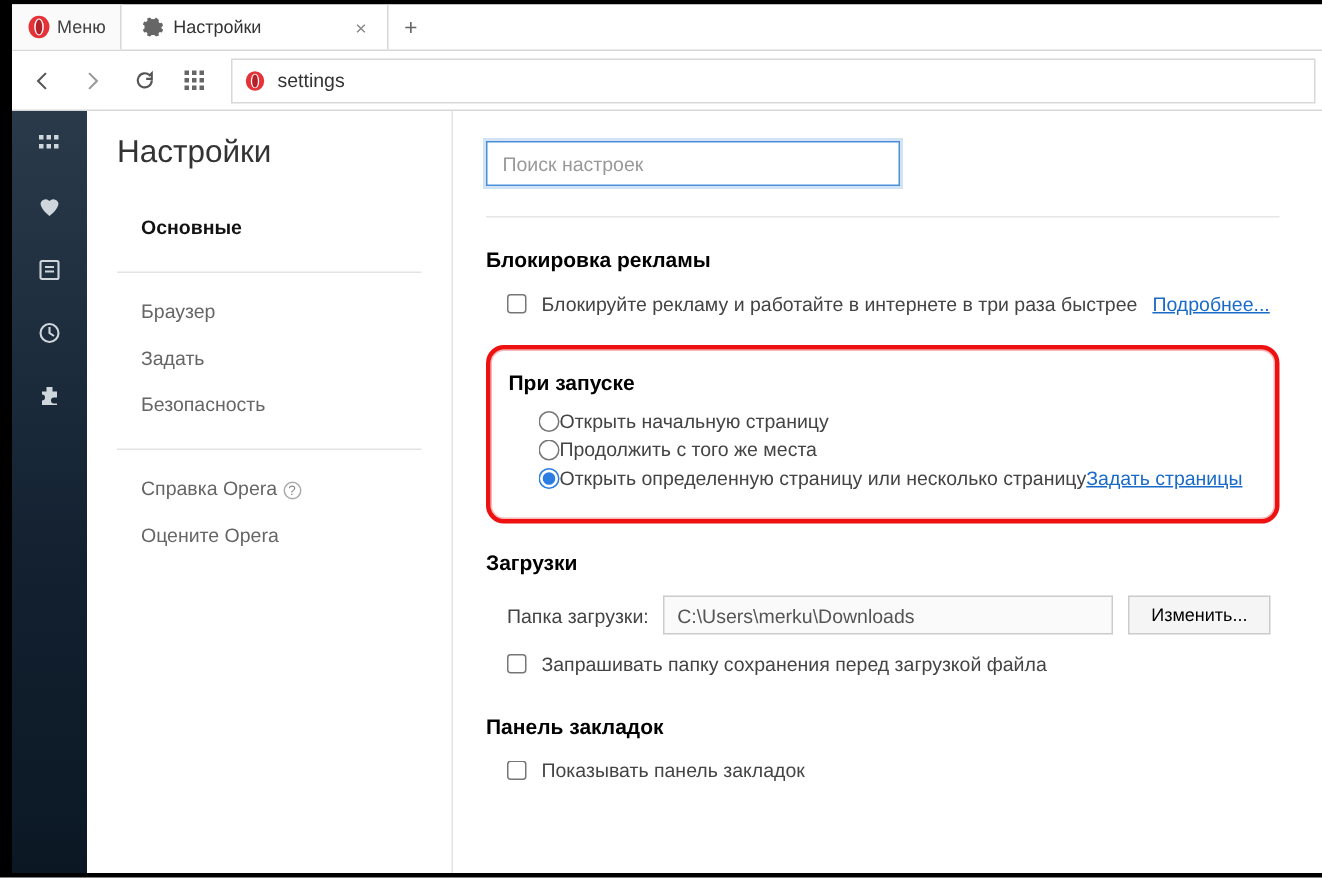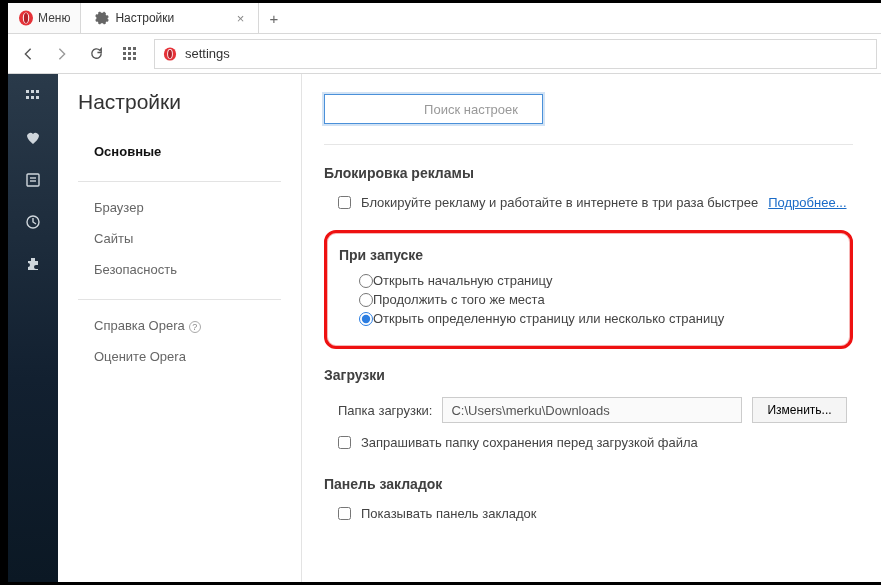--- a/index.html
+++ b/index.html
@@ -30,25 +30,25 @@
   .rail .ritem { width: 20px; height: 20px; color: #cfd6dc; display: flex; align-items: center; justify-content: center; cursor: pointer; }
 
   .side { width: 244px; border-right: 1px solid #e3e3e3; padding: 16px 2px 0 20px; }
   .side h1 { font-size: 21px; font-weight: 400; color: #333; margin-bottom: 22px; }
   .side a { display: block; font-size: 13px; color: #666; padding: 8px 0; cursor: pointer; text-decoration: none; margin-left: 16px; }
   .side a.active { color: #111; font-weight: 600; }
   .side .sep { border-top: 1px solid #e3e3e3; margin: 14px 18px 10px 0; }
   .help-ico { display:inline-block; width:12px; height:12px; border:1px solid #aaa; border-radius:50%; font-size:9px; line-height:11px; text-align:center; color:#888; margin-left:4px; vertical-align:middle; }
 
   .main { flex: 1; overflow-y: auto; padding: 20px 30px 30px 22px; }
-  .search-input { width: 219px; height: 30px; border: 1px solid #4a90d9; outline: 2px solid rgba(74,144,217,.25); padding: 0 24px; font-size: 13px; color: #333; text-align: right; }
+  .search-input { width: 276px; height: 30px; border: 1px solid #4a90d9; outline: 2px solid rgba(74,144,217,.25); padding: 0 10px; font-size: 13px; color: #333; }
   .search-input::placeholder { color:#999; }
   .divider { border-top: 1px solid #e6e6e6; margin: 20px 0; }
 
-  .section-title { font-size: 14px; font-weight: 600; color: #404040; margin-bottom: 14px; }
+  .section-title { font-size: 14px; font-weight: 600; color: #000000; margin-bottom: 14px; }
   .row { display: flex; align-items: center; gap: 10px; font-size: 13px; color: #444; margin-bottom: 8px; padding-left: 14px; }
   .row input[type=checkbox] { width:13px; height:13px; accent-color:#4a90d9; }
   .link { color: #1a6bc7; text-decoration: underline; cursor: pointer; }
 
   .highlight-box { border: 3px solid #e11; border-radius: 12px; padding: 14px 12px 16px 12px; margin-bottom: 18px; box-shadow: 0 0 0 1px rgba(225,17,17,.3) inset; }
 
   .radio-row { display:flex; align-items:center; gap:0; font-size:13px; color:#444; margin:4px 0 4px 20px; }
   .radio-row input[type=radio] { width:14px; height:14px; accent-color:#2b7de1; }
 
   .dl-row { display:flex; align-items:center; gap:10px; font-size:13px; color:#444; padding-left:14px; margin-bottom:12px; }
@@ -161,21 +161,21 @@
             <path fill="currentColor" d="M6 2h4v3h3v4h-2a2 2 0 100 4h2v1H3v-3a2 2 0 100-4V5h3z"></path>
           </svg>
         </div>
     </div>
 
     <div class="side">
       <h1>Настройки</h1>
       <a class="active">Основные</a>
       <div class="sep"></div>
       <a>Браузер</a>
-      <a>Сайты</a>
+      <a>Задать</a>
       <a>Безопасность</a>
       <div class="sep"></div>
       <a><span>Справка Opera</span><span class="help-ico">?</span></a>
       <a>Оцените Opera</a>
     </div>
 
     <div class="main">
       <input class="search-input" placeholder="Поиск настроек" style="">
       <div class="divider"></div>
 
@@ -194,20 +194,21 @@
             <input type="radio" name="st" style="">
             <span>Открыть начальную страницу</span>
           </label>
         <label class="radio-row">
             <input type="radio" name="st" style="">
             <span>Продолжить с того же места</span>
           </label>
         <label class="radio-row">
             <input type="radio" name="st" checked="" style="">
             <span>Открыть определенную страницу или несколько страницу</span> 
+            <span class="link">Задать страницы</span>
           </label>
       </div>
 
       <div class="section-title">Загрузки</div>
       <div class="dl-row">
         <span>Папка загрузки:</span>
         <input class="dl-input" readonly="" value="C:\Users\merku\Downloads" style="">
         <button class="change-btn">Изменить...</button>
       </div>
       <div class="row">

